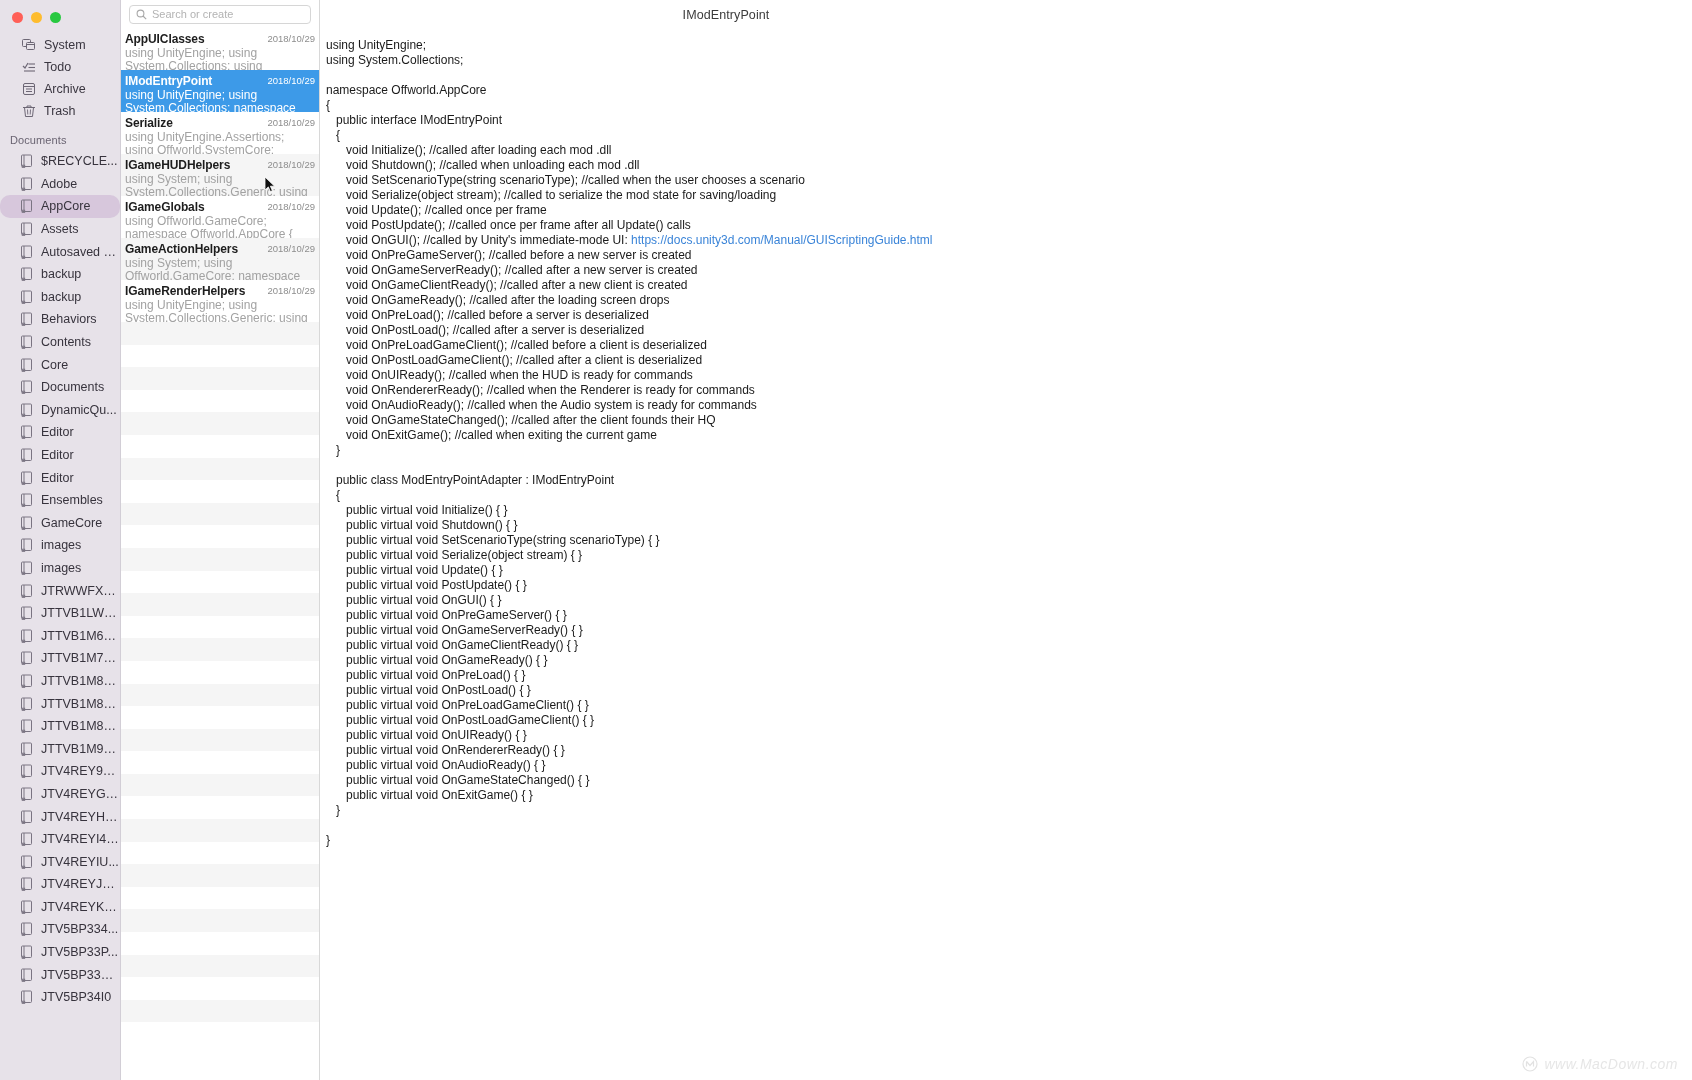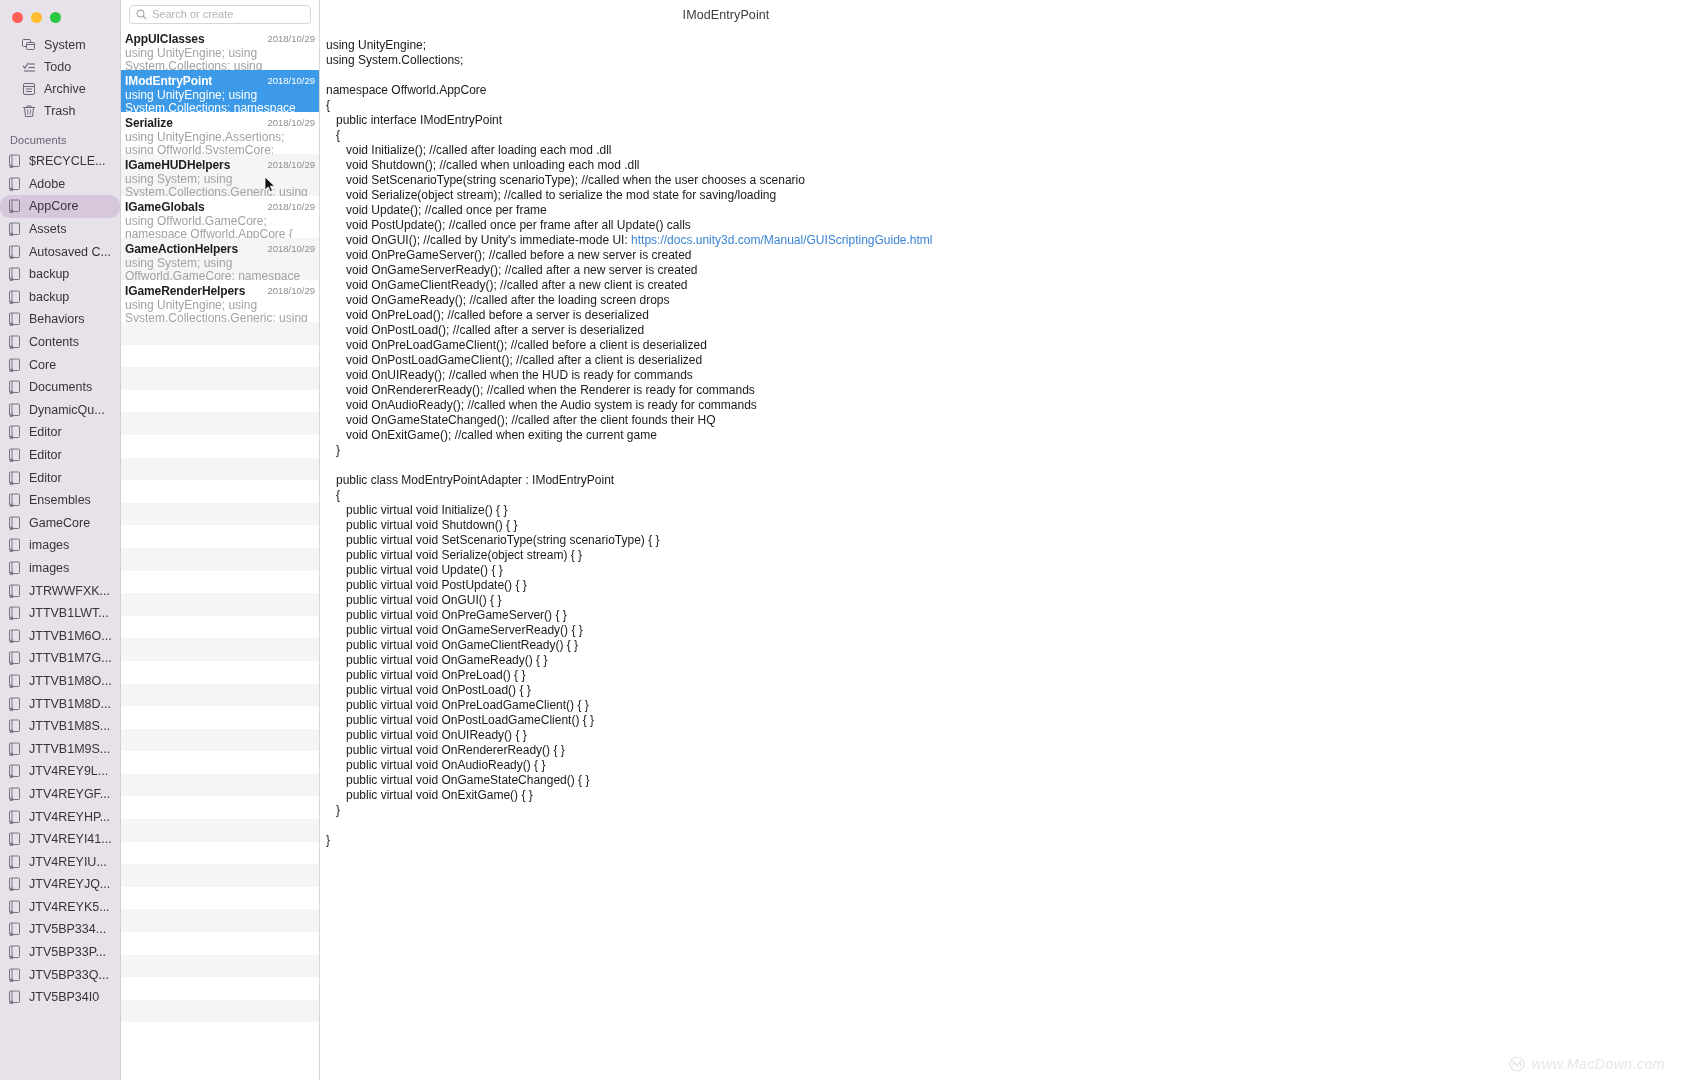--- a/index.html
+++ b/index.html
@@ -63,21 +63,21 @@
     color: #6a6472;
     padding: 12px 0 4px 10px;
     letter-spacing: 0.1px;
   }
 
   .folder-list { }
   .folder-row {
     display: flex;
     align-items: center;
     height: 22.6px;
-    padding-left: 8px;
+    padding-left: 20px;
     gap: 8px;
     font-size: 12.5px;
     color: #37333d;
     white-space: nowrap;
     overflow: hidden;
   }
   .folder-row.selected { background: #d7c7dc; border-radius: 10px; }
   .folder-row .fglyph {
     width: 13px; height: 14px;
     flex: 0 0 13px;
@@ -195,21 +195,21 @@
     font-family: "Liberation Sans", sans-serif;
     font-size: 12px;
     line-height: 15px;
     color: #1a1a1a;
     white-space: pre;
   }
   .code a.link { color: #3a84d8; text-decoration: none; }
 
   .watermark {
     position: absolute;
-    right: 27px;
+    right: 14px;
     bottom: 8px;
     display: flex;
     align-items: center;
     gap: 6px;
     color: #e6e6e6;
     font-size: 14px;
     letter-spacing: 0.5px;
     user-select: none;
     font-style: italic;
   }

